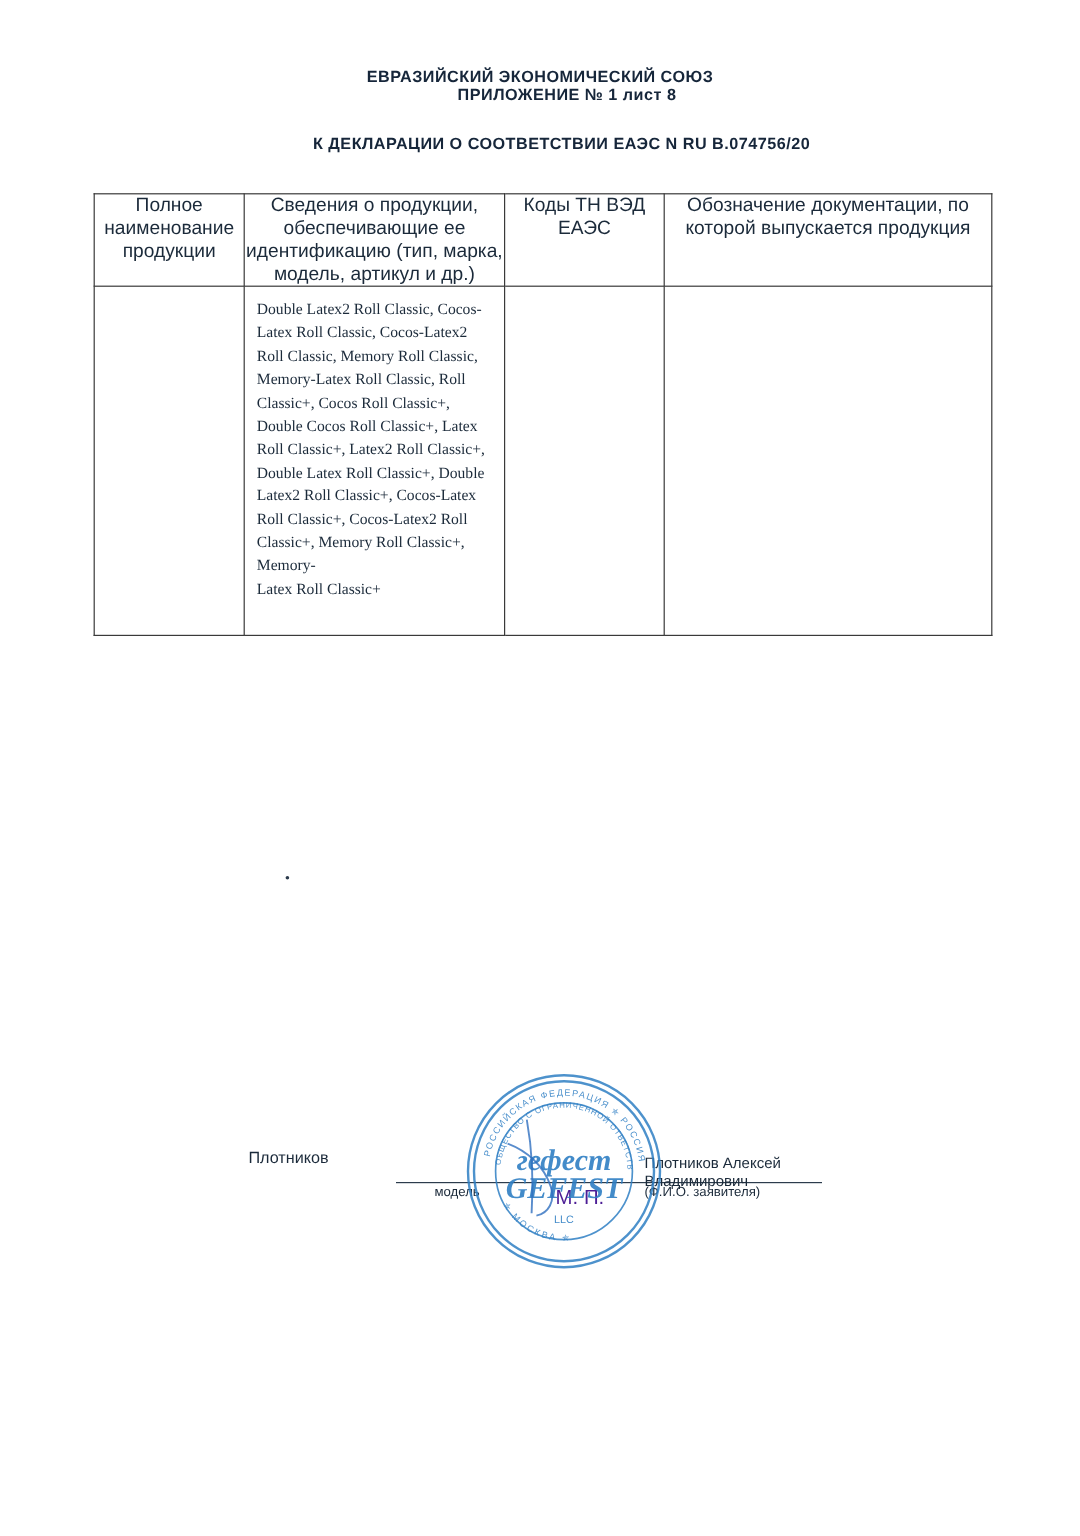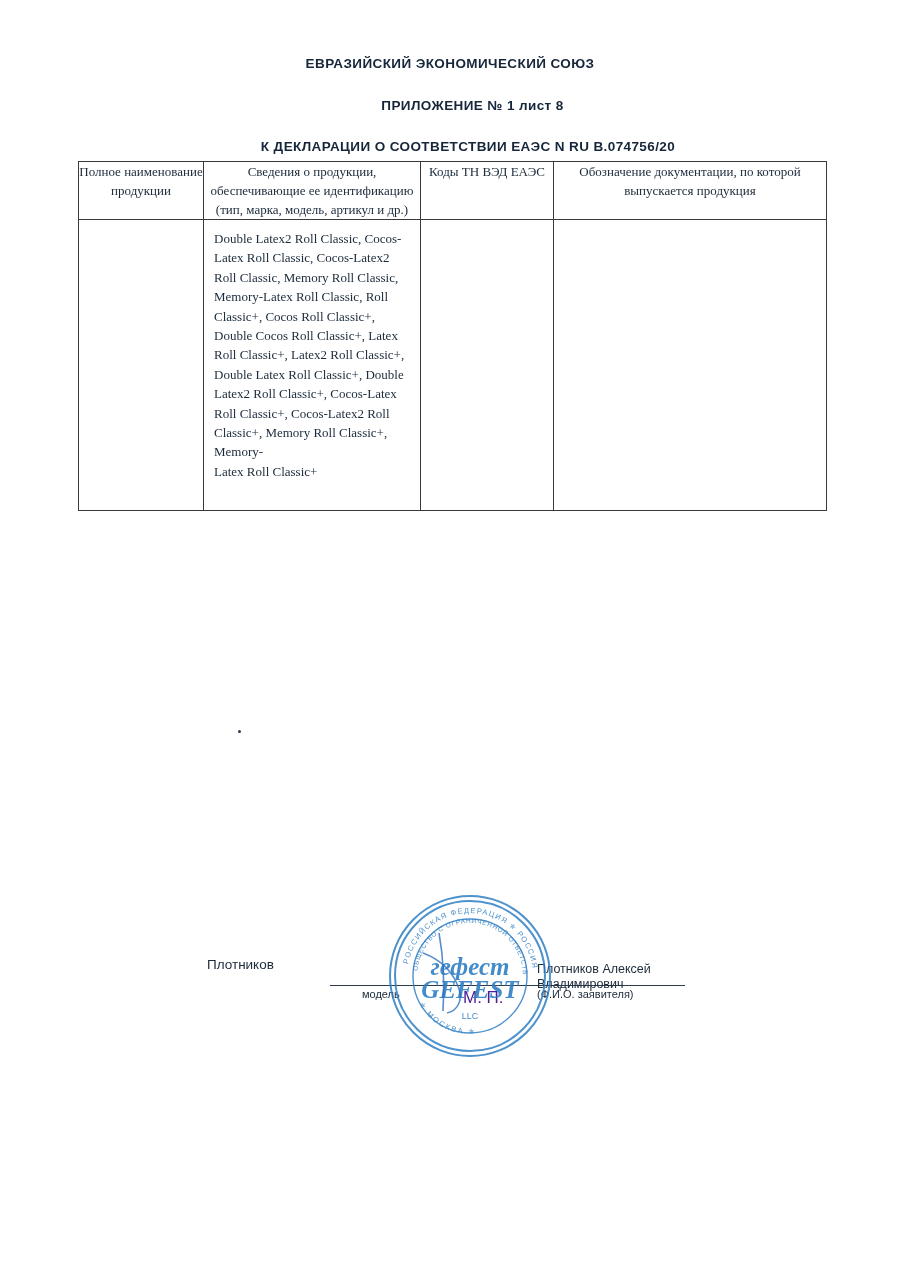--- a/index.html
+++ b/index.html
@@ -26,21 +26,21 @@
     text-align: center;
     padding-top: 56px;
   }
   .header-line {
     font-weight: bold;
     font-size: 13.5px;
     letter-spacing: 0.4px;
     color: #16263a;
     margin-bottom: 0;
   }
-  .header-line.l1 { margin-bottom: 27px; }
+  .header-line.l1 { }
   .header-line.l2 { margin-bottom: 26px; padding-left: 45px; }
   .header-line.l3 { margin-bottom: 0; padding-left: 36px; }
 
   
   .table-wrap {
     position: absolute;
     left: 78px;
     top: 161px;
     width: 744px;
   }
@@ -50,26 +50,25 @@
     table-layout: fixed;
   }
   table.doc-table td,
   table.doc-table th {
     border: 1px solid #3a3a3a;
     vertical-align: top;
     padding: 0;
   }
   th.col-h {
     font-weight: normal;
-    font-size: 13px;
+    font-size: 16px;
     line-height: 19px;
     text-align: center;
     padding: 13px 10px 14px 10px;
     color: #1b2a3a;
-    font-family: Liberation Serif, serif;
   }
   .c1 { width: 124px; }
   .c2 { width: 216px; }
   .c3 { width: 132px; }
   .c4 { width: 272px; }
 
   td.body-cell {
     height: 290px;
     font-size: 13px;
     line-height: 19.4px;

